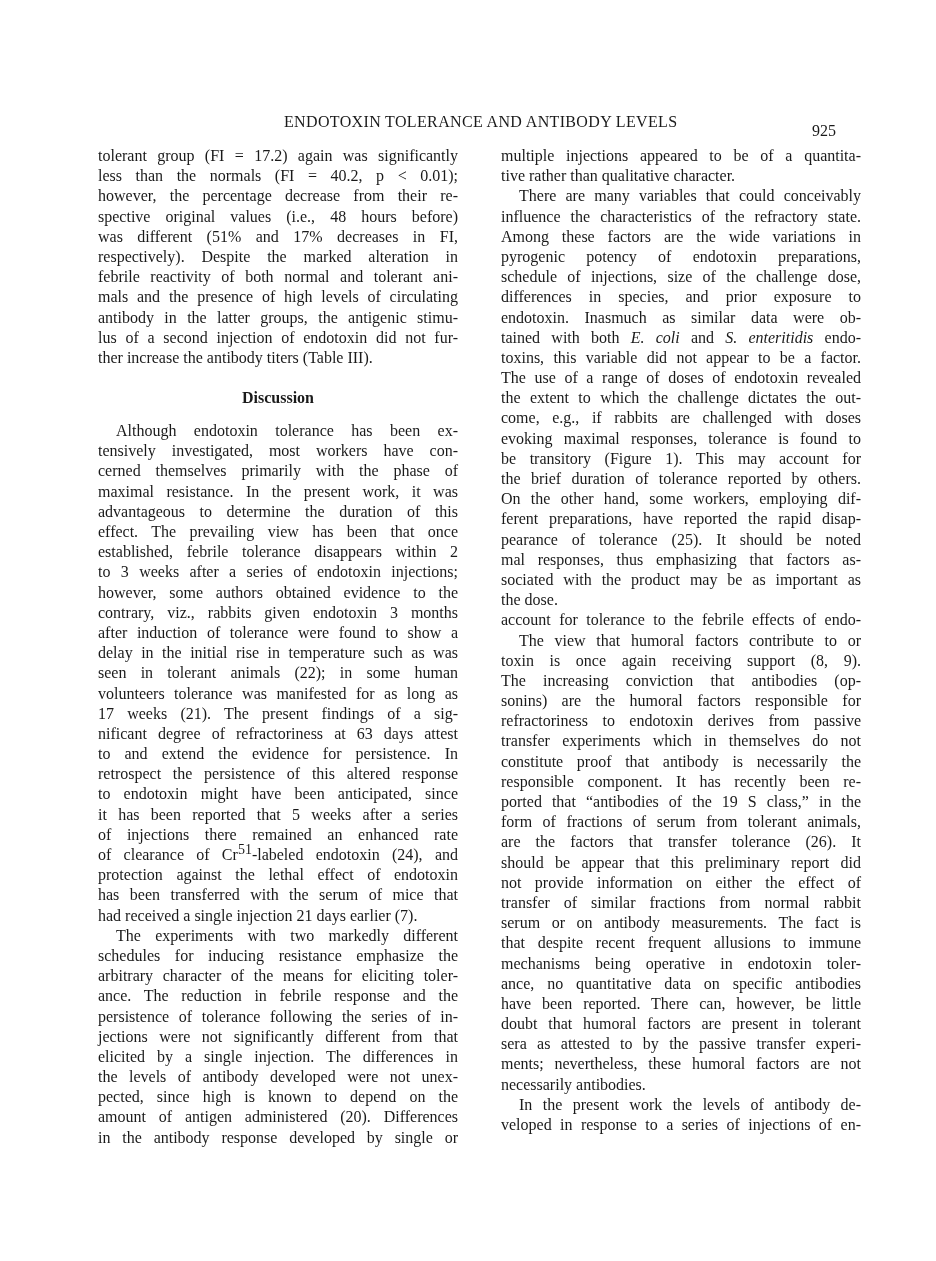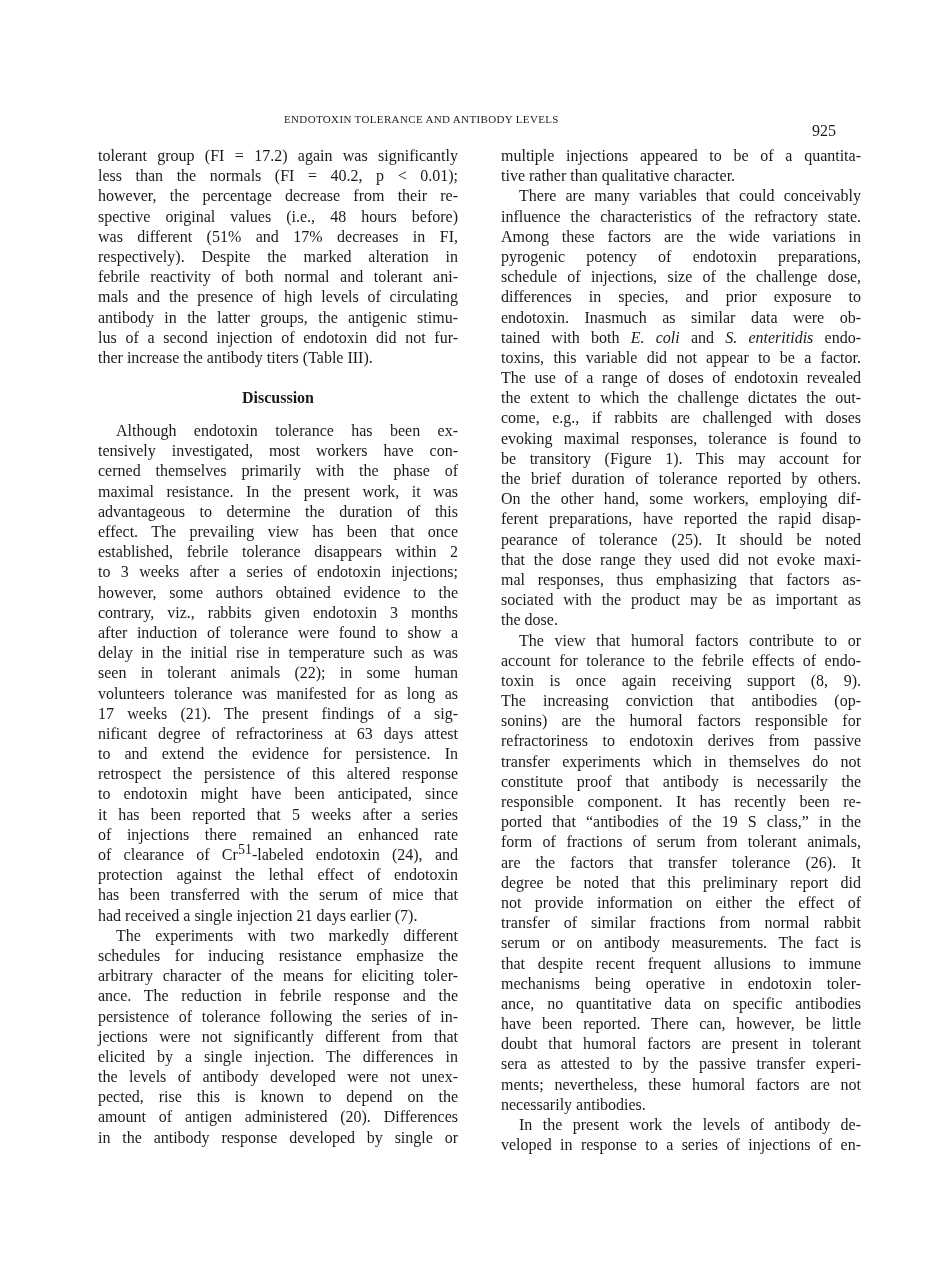--- a/index.html
+++ b/index.html
@@ -1,19 +1,19 @@
 <!DOCTYPE html>
 <html><head>
 <meta charset="utf-8">
 <style>
   html, body { margin: 0; padding: 0; background: #ffffff; }
   body { width: 936px; height: 1261px; position: relative; overflow: hidden; color: #1a1a1a;
     font-family: "Liberation Serif", "DejaVu Serif", serif; }
   .header { position: absolute; top: 110px; left: 0; width: 936px; height: 22px; }
-  .running-title { position: absolute; left: 284px; top: 3px; font-size: 11px; letter-spacing: 0.35px; }
+  .running-title { position: absolute; left: 284px; top: 3px; font-size: 16px; letter-spacing: 0.35px; }
   .page-number { position: absolute; left: 812px; top: 12px; font-size: 16px; }
   .col { position: absolute; top: 146px; width: 360px; font-size: 16px; line-height: 20.2px; }
   .col.left { left: 98px; }
   .col.right { left: 474px; margin-left: 27px; }
   .line { display: block; white-space: nowrap; text-align: justify; text-align-last: justify; height: 20.2px; }
   .line.last { text-align-last: left; }
   .line.indent { padding-left: 18px; }
   .heading { display: block; text-align: center; font-weight: bold; font-size: 16px; height: 20px; margin: 20px 0 13px 0; }
   i { }
   sup { font-size: 14px; line-height: 0; vertical-align: 6px; }
@@ -70,21 +70,21 @@
     </div>
   <div>
       <span class="line indent">The experiments with two markedly different</span>
       <span class="line">schedules for inducing resistance emphasize the</span>
       <span class="line">arbitrary character of the means for eliciting toler-</span>
       <span class="line">ance. The reduction in febrile response and the</span>
       <span class="line">persistence of tolerance following the series of in-</span>
       <span class="line">jections were not significantly different from that</span>
       <span class="line">elicited by a single injection. The differences in</span>
       <span class="line">the levels of antibody developed were not unex-</span>
-      <span class="line">pected, rise this is known to depend on the</span>
+      <span class="line">pected, since high is known to depend on the</span>
       <span class="line">amount of antigen administered (20). Differences</span>
       <span class="line">in the antibody response developed by single or</span>
     </div>
 </div>
 
 <div class="col right">
   <div>
       <span class="line">multiple injections appeared to be of a quantita-</span>
       <span class="line last">tive rather than qualitative character.</span>
     </div>
@@ -100,39 +100,38 @@
       <span class="line">toxins, this variable did not appear to be a factor.</span>
       <span class="line">The use of a range of doses of endotoxin revealed</span>
       <span class="line">the extent to which the challenge dictates the out-</span>
       <span class="line">come, e.g., if rabbits are challenged with doses</span>
       <span class="line">evoking maximal responses, tolerance is found to</span>
       <span class="line">be transitory (Figure 1). This may account for</span>
       <span class="line">the brief duration of tolerance reported by others.</span>
       <span class="line">On the other hand, some workers, employing dif-</span>
       <span class="line">ferent preparations, have reported the rapid disap-</span>
       <span class="line">pearance of tolerance (25). It should be noted</span>
-      <span class="line">that the dose range they used did not evoke maxi-</span>
       <span class="line">mal responses, thus emphasizing that factors as-</span>
       <span class="line">sociated with the product may be as important as</span>
       <span class="line last">the dose.</span>
     </div>
   <div>
+      <span class="line">account for tolerance to the febrile effects of endo-</span>
       <span class="line indent">The view that humoral factors contribute to or</span>
-      <span class="line">account for tolerance to the febrile effects of endo-</span>
       <span class="line">toxin is once again receiving support (8, 9).</span>
       <span class="line">The increasing conviction that antibodies (op-</span>
       <span class="line">sonins) are the humoral factors responsible for</span>
       <span class="line">refractoriness to endotoxin derives from passive</span>
       <span class="line">transfer experiments which in themselves do not</span>
       <span class="line">constitute proof that antibody is necessarily the</span>
       <span class="line">responsible component. It has recently been re-</span>
       <span class="line">ported that “antibodies of the 19 S class,” in the</span>
       <span class="line">form of fractions of serum from tolerant animals,</span>
       <span class="line">are the factors that transfer tolerance (26). It</span>
-      <span class="line">degree be noted that this preliminary report did</span>
+      <span class="line">should be appear that this preliminary report did</span>
       <span class="line">not provide information on either the effect of</span>
       <span class="line">transfer of similar fractions from normal rabbit</span>
       <span class="line">serum or on antibody measurements. The fact is</span>
       <span class="line">that despite recent frequent allusions to immune</span>
       <span class="line">mechanisms being operative in endotoxin toler-</span>
       <span class="line">ance, no quantitative data on specific antibodies</span>
       <span class="line">have been reported. There can, however, be little</span>
       <span class="line">doubt that humoral factors are present in tolerant</span>
       <span class="line">sera as attested to by the passive transfer experi-</span>
       <span class="line">ments; nevertheless, these humoral factors are not</span>

